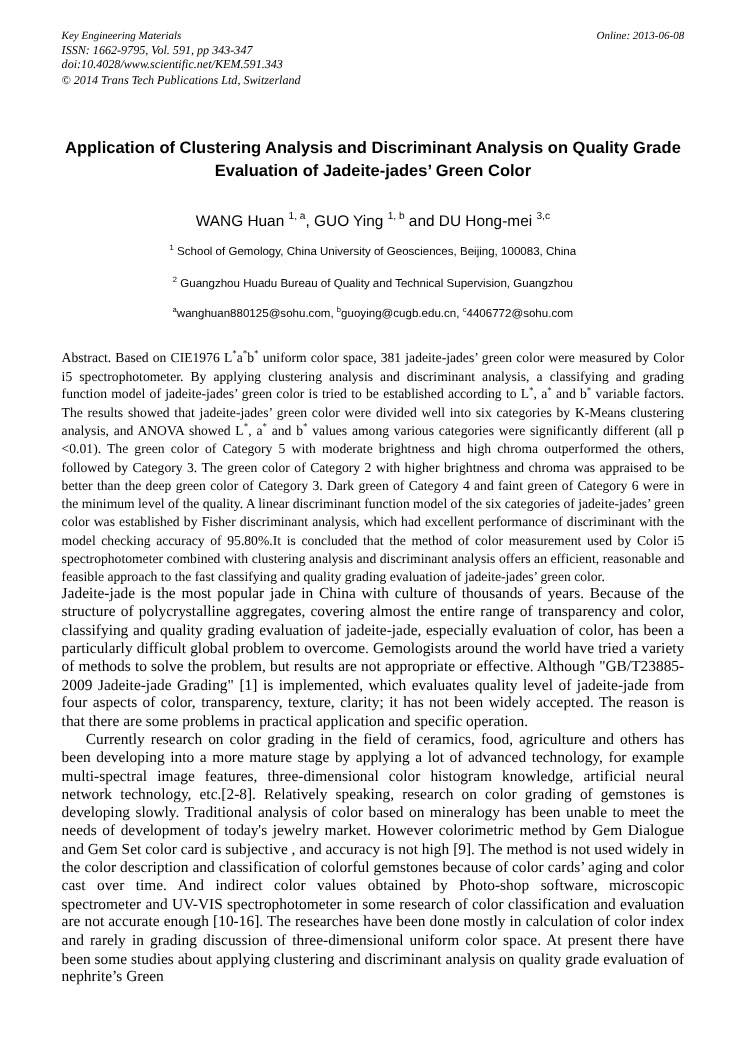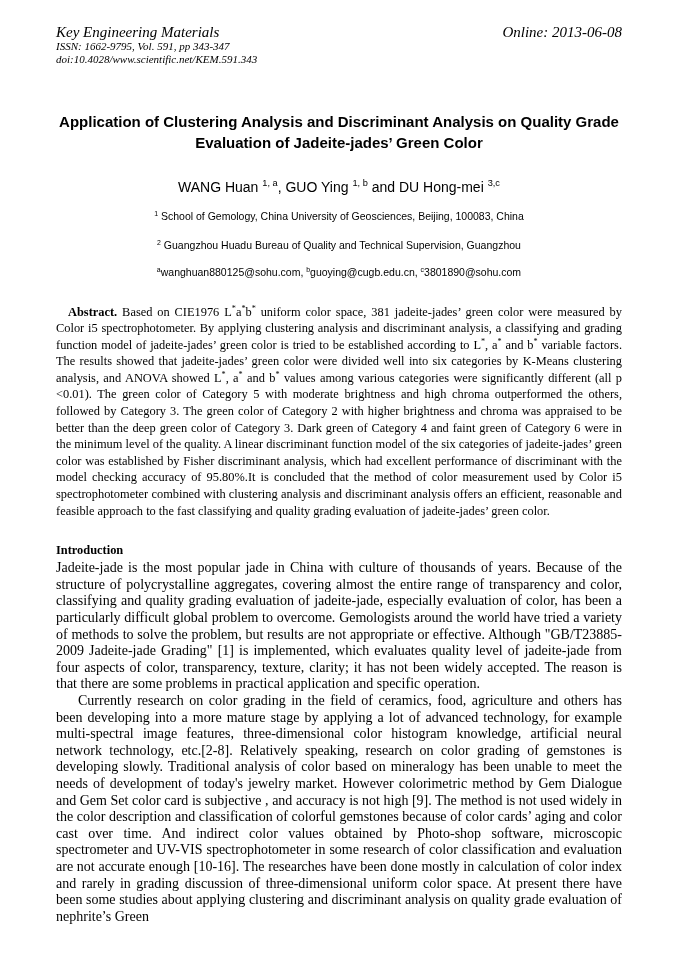--- a/index.html
+++ b/index.html
@@ -27,21 +27,21 @@
     font-style: italic;
     margin-bottom: 0;
   }
   .header-row {
     display: flex;
     justify-content: space-between;
     align-items: baseline;
   }
   .header-left, .header-right {
     font-style: italic;
-    font-size: 15px;
+    font-size: 10px;
   }
   .header-line {
     font-style: italic;
     font-size: 11px;
     line-height: 13.5px;
   }
   .title {
     font-family: "Liberation Sans", sans-serif;
     font-size: 15px;
     font-weight: bold;
@@ -86,22 +86,21 @@
   .keywords b {
     font-weight: bold;
   }
   .abstract {
     font-size: 12.4px;
     line-height: 16.6px;
     text-align: justify;
     margin-top: 22px;
   }
   .abstract b {
-    font-weight: bold;
-    margin-left: 12px;
+    font-weight: normal;
   }
   .section-head {
     font-size: 12.4px;
     font-weight: bold;
     margin-top: 24px;
     margin-bottom: 2px;
   }
   .body-par {
     font-size: 14px;
     line-height: 16.6px;
@@ -117,42 +116,42 @@
 
 <div class="page">
 
   <div class="header">
     <div class="header-row">
       <span class="header-left">Key Engineering Materials</span>
       <span class="header-right">Online: 2013-06-08</span>
     </div>
     <div class="header-line">ISSN: 1662-9795, Vol. 591, pp 343-347</div>
     <div class="header-line">doi:10.4028/www.scientific.net/KEM.591.343</div>
+    <div class="header-line">© 2014 Trans Tech Publications Ltd, Switzerland</div>
   </div>
 
   <h1 class="title">Application of Clustering Analysis and Discriminant Analysis on Quality Grade Evaluation of Jadeite-jades’ Green Color</h1>
 
   <div class="authors">
     <span>WANG Huan </span><sup>1, a</sup><span>, GUO Ying </span><sup>1, b</sup><span> and DU Hong-mei </span><sup>3,c</sup>
   </div>
 
   <div class="affil">
     <sup>1</sup><span> School of Gemology, China University of Geosciences, Beijing, 100083, China</span>
   </div>
   <div class="affil">
     <sup>2</sup><span> Guangzhou Huadu Bureau of Quality and Technical Supervision, Guangzhou</span>
   </div>
 
   <div class="emails">
-    <sup>a</sup><span>wanghuan880125@sohu.com, </span><sup>b</sup><span>guoying@cugb.edu.cn, </span><sup>c</sup><span>3801890@sohu.com</span>
+    <sup>a</sup><span>wanghuan880125@sohu.com, </span><sup>b</sup><span>guoying@cugb.edu.cn, </span><sup>c</sup><span>4406772@sohu.com</span>
   </div>
 
 
   <div class="abstract">
     <b>Abstract.</b><span> Based on CIE1976 L</span><sup>*</sup><span>a</span><sup>*</sup><span>b</span><sup>*</sup><span> uniform color space, 381 jadeite-jades’ green color were measured by Color i5 spectrophotometer. By applying clustering analysis and discriminant analysis, a classifying and grading function model of jadeite-jades’ green color is tried to be established according to L</span><sup>*</sup><span>, a</span><sup>*</sup><span> and b</span><sup>*</sup><span> variable factors. The results showed that jadeite-jades’ green color were divided well into six categories by K-Means clustering analysis, and ANOVA showed L</span><sup>*</sup><span>, a</span><sup>*</sup><span> and b</span><sup>*</sup><span> values among various categories were significantly different (all p &lt;0.01). The green color of Category 5 with moderate brightness and high chroma outperformed the others, followed by Category 3. The green color of Category 2 with higher brightness and chroma was appraised to be better than the deep green color of Category 3. Dark green of Category 4 and faint green of Category 6 were in the minimum level of the quality. A linear discriminant function model of the six categories of jadeite-jades’ green color was established by Fisher discriminant analysis, which had excellent performance of discriminant with the model checking accuracy of 95.80%.It is concluded that the method of color measurement used by Color i5 spectrophotometer combined with clustering analysis and discriminant analysis offers an efficient, reasonable and feasible approach to the fast classifying and quality grading evaluation of jadeite-jades’ green color.</span>
   </div>
 
-  <div class="section-head">Introduction</div>
 
   <p class="body-par">Jadeite-jade is the most popular jade in China with culture of thousands of years. Because of the structure of polycrystalline aggregates, covering almost the entire range of transparency and color, classifying and quality grading evaluation of jadeite-jade, especially evaluation of color, has been a particularly difficult global problem to overcome. Gemologists around the world have tried a variety of methods to solve the problem, but results are not appropriate or effective. Although "GB/T23885-2009 Jadeite-jade Grading" [1] is implemented, which evaluates quality level of jadeite-jade from four aspects of color, transparency, texture, clarity; it has not been widely accepted. The reason is that there are some problems in practical application and specific operation.</p>
   <p class="body-par indent">Currently research on color grading in the field of ceramics, food, agriculture and others has been developing into a more mature stage by applying a lot of advanced technology, for example multi-spectral image features, three-dimensional color histogram knowledge, artificial neural network technology, etc.[2-8]. Relatively speaking, research on color grading of gemstones is developing slowly. Traditional analysis of color based on mineralogy has been unable to meet the needs of development of today's jewelry market. However colorimetric method by Gem Dialogue and Gem Set color card  is subjective , and accuracy is not high [9]. The method is not used widely in the color description and classification of colorful gemstones because of color cards’ aging and color cast over time. And indirect color values obtained by Photo-shop software, microscopic spectrometer and UV-VIS spectrophotometer in some research of color classification and evaluation are not accurate enough [10-16]. The researches have been done mostly in calculation of color index and rarely in grading discussion of three-dimensional uniform color space. At present there have been some studies about applying clustering and discriminant analysis on quality grade evaluation of nephrite’s Green</p>
 
 </div>
 
 </body></html>

